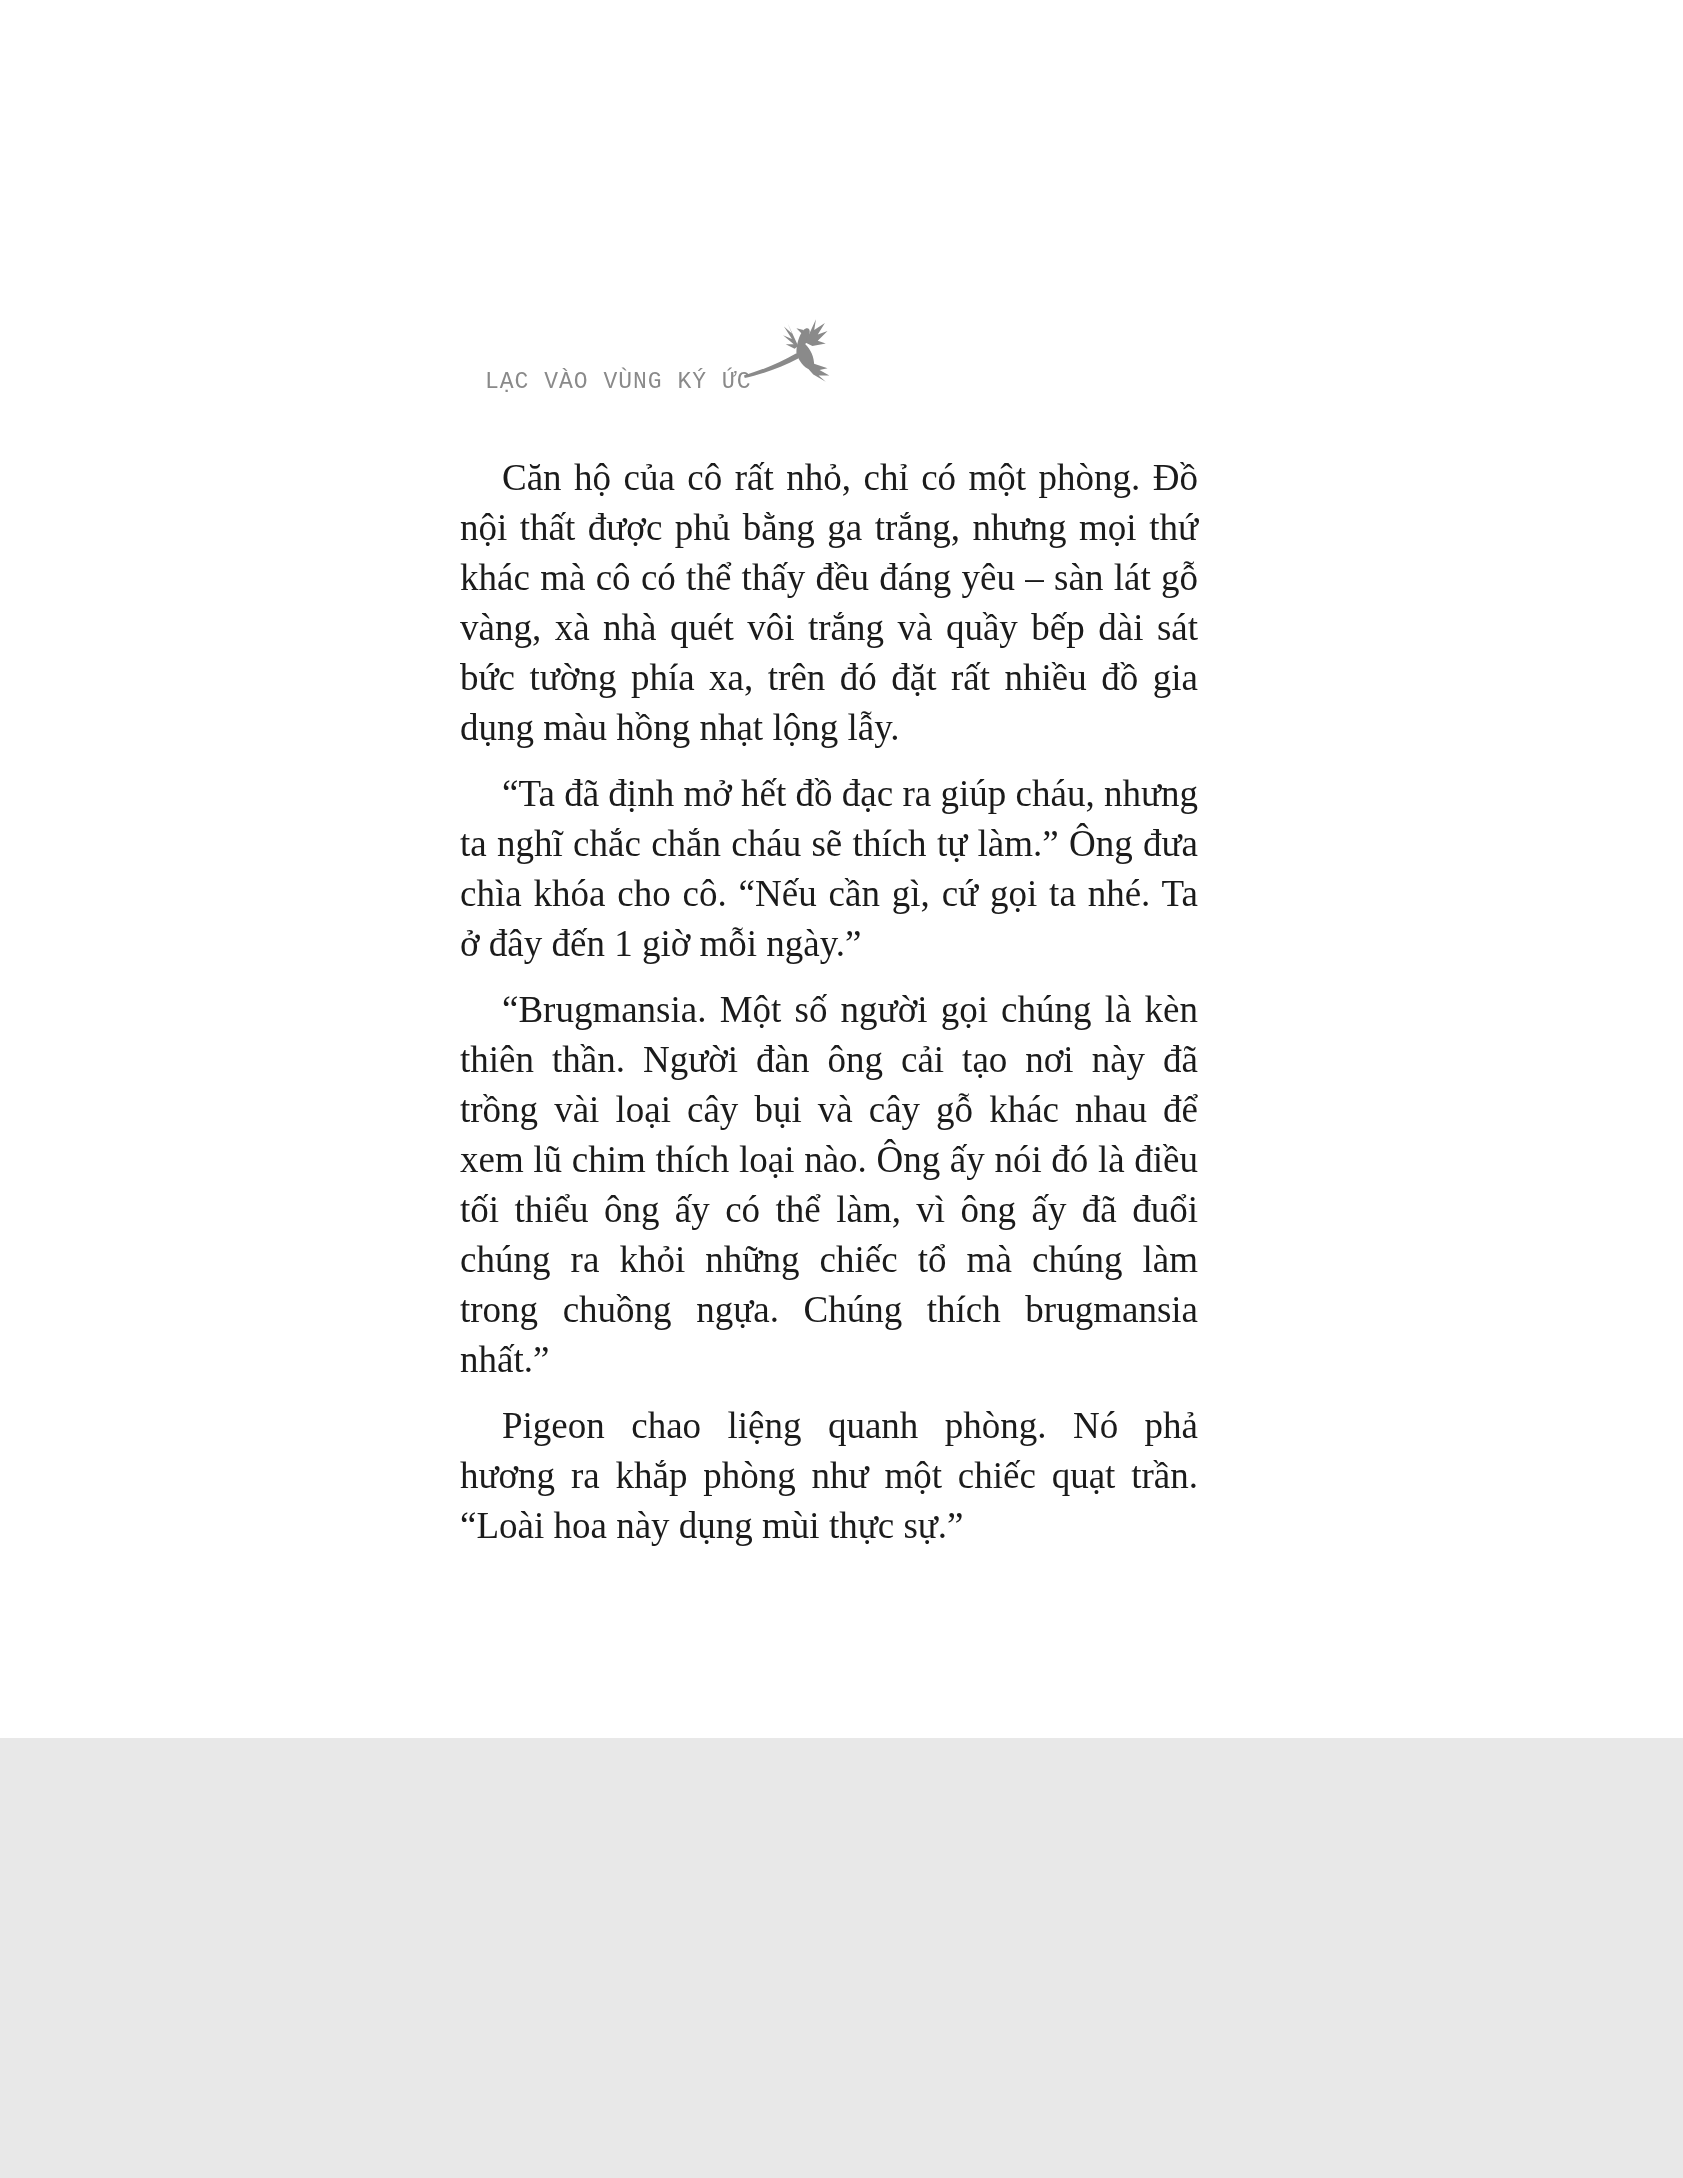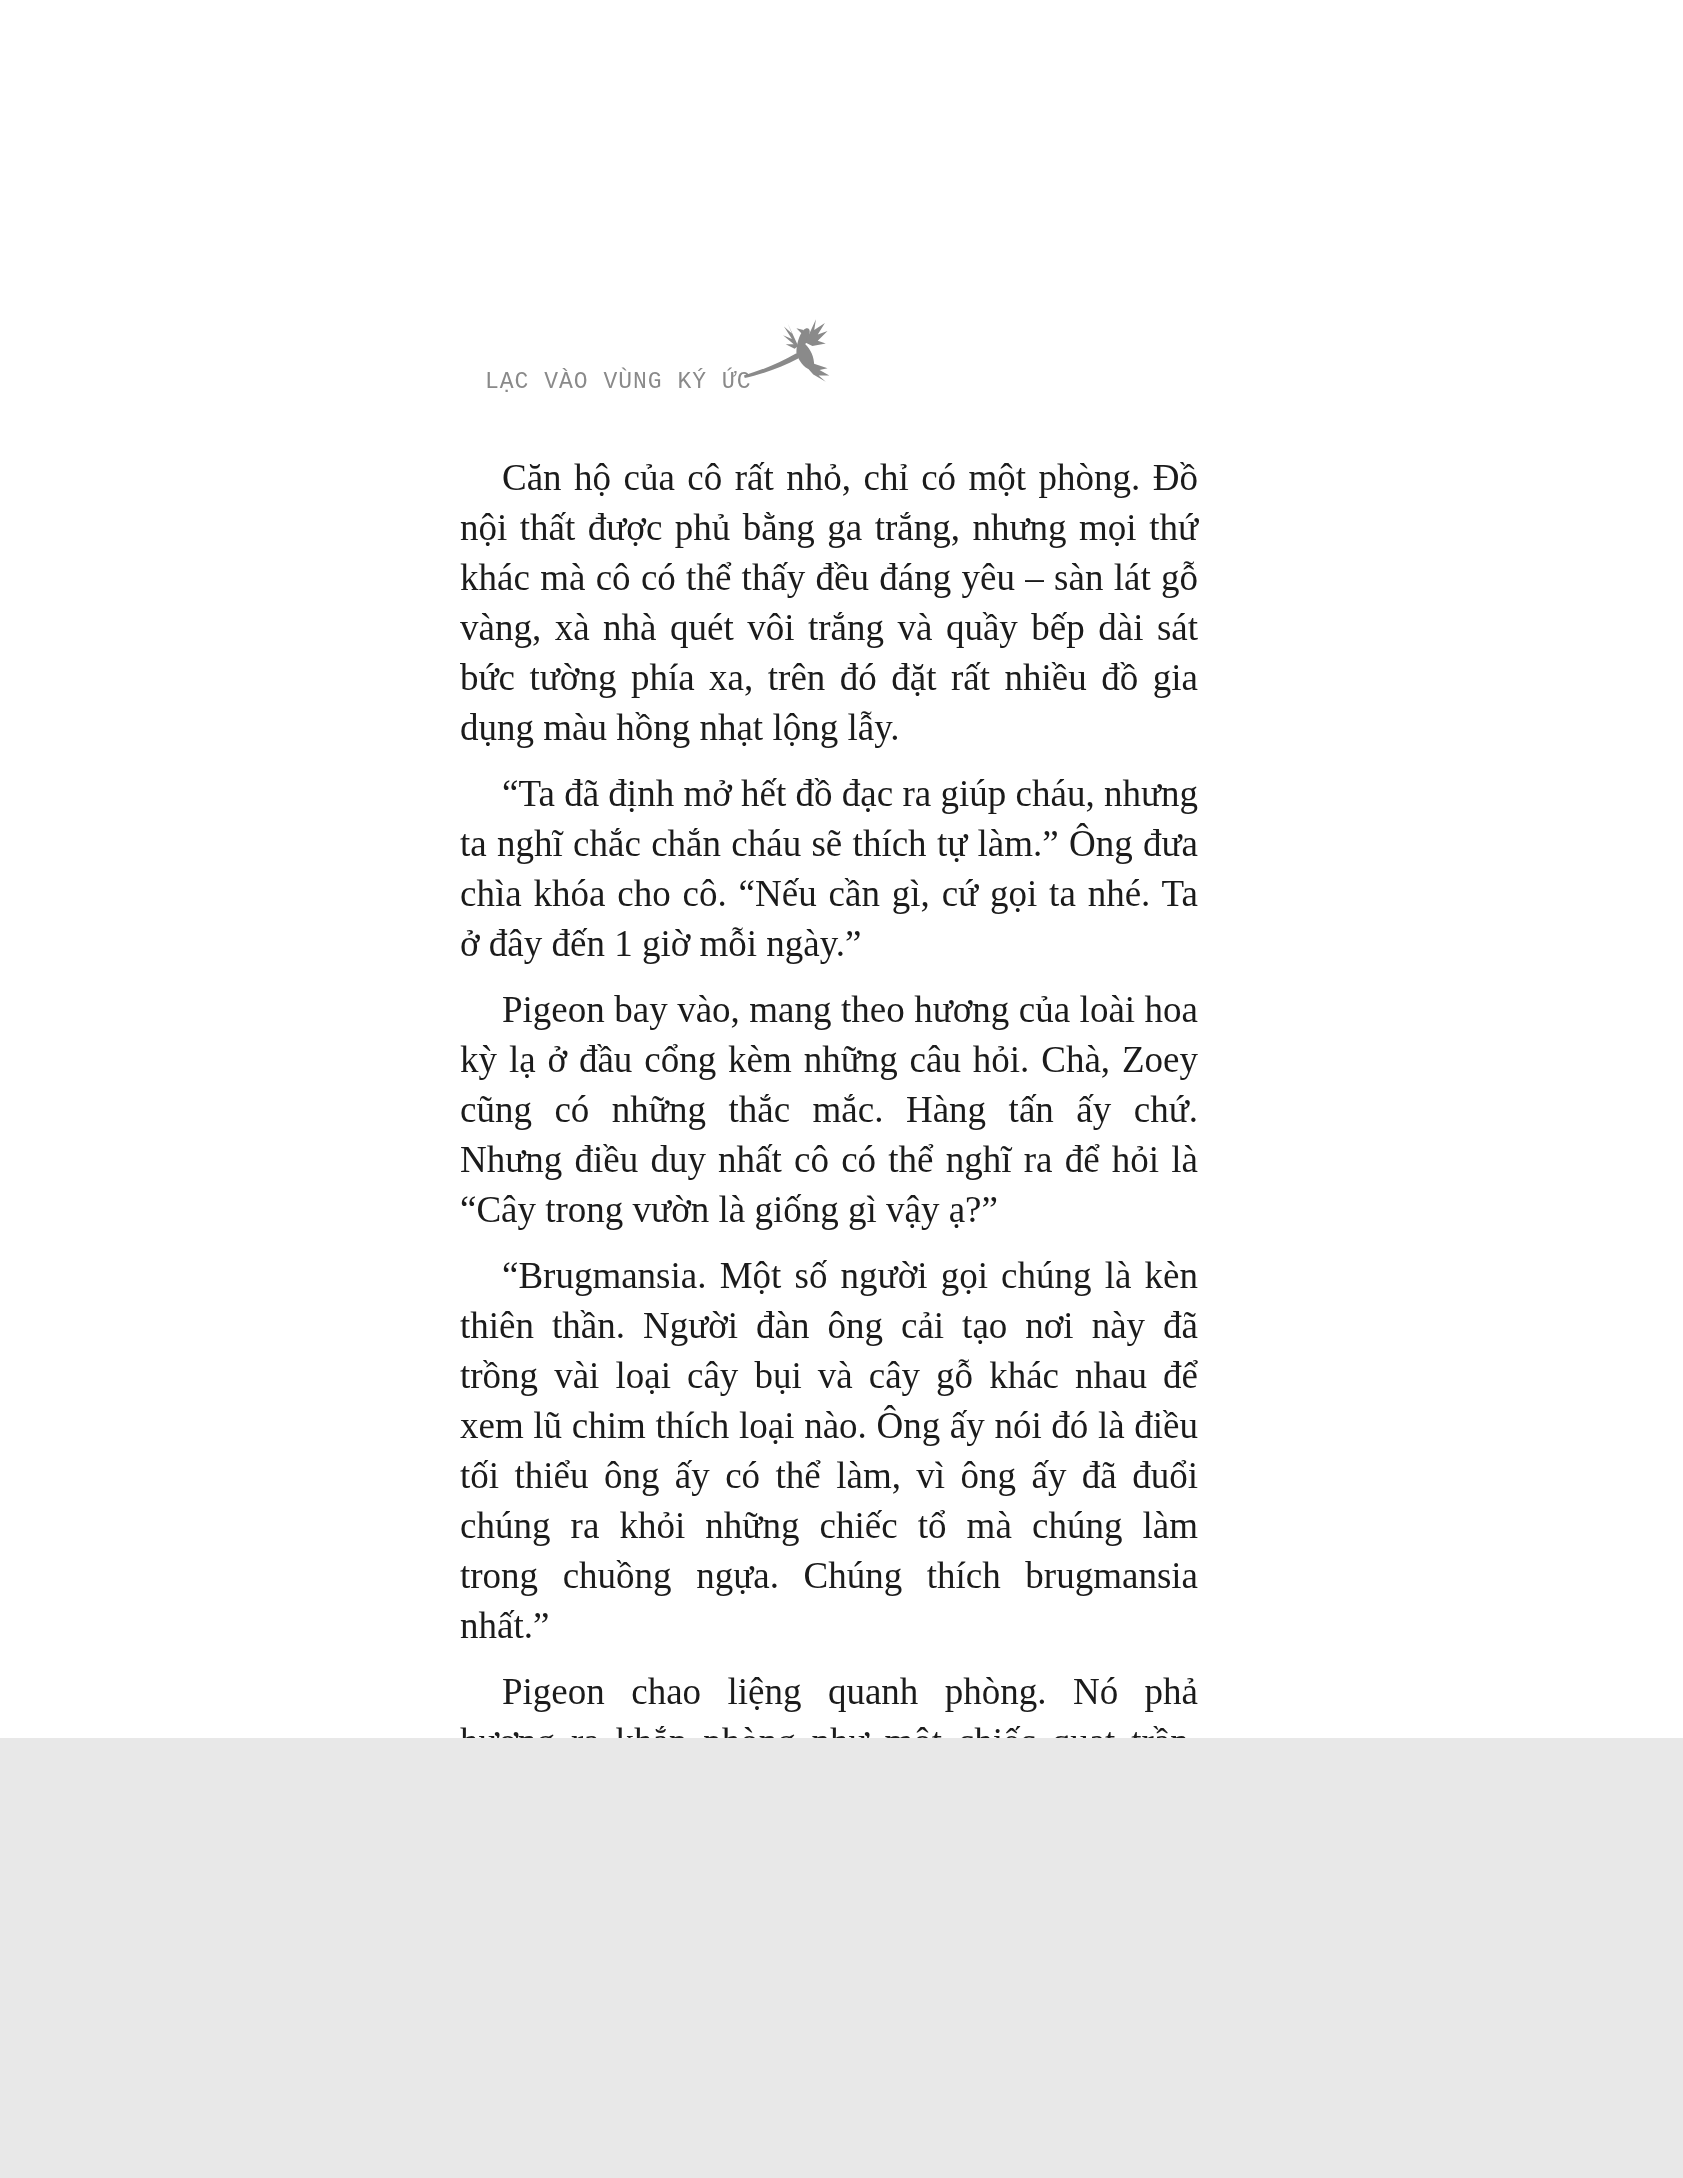--- a/index.html
+++ b/index.html
@@ -83,21 +83,20 @@
     <path d="M62,30 L50,4 L55,16 L46,8 L55,22 L45,18 L57,28 L48,28 L58,33 Z"></path>
 
     <path d="M70,26 L82,0 L80,12 L92,4 L84,17 L95,13 L84,24 L93,27 L78,30 Z"></path>
 
     <path d="M74,48 L95,55 L86,57 L97,63 L85,63 L93,70 L79,62 L72,54 Z"></path>
   </svg>
 
   <main class="body-text">
     <p>Căn hộ của cô rất nhỏ, chỉ có một phòng. Đồ nội thất được phủ bằng ga trắng, nhưng mọi thứ khác mà cô có thể thấy đều đáng yêu – sàn lát gỗ vàng, xà nhà quét vôi trắng và quầy bếp dài sát bức tường phía xa, trên đó đặt rất nhiều đồ gia dụng màu hồng nhạt lộng lẫy.</p>
     <p>“Ta đã định mở hết đồ đạc ra giúp cháu, nhưng ta nghĩ chắc chắn cháu sẽ thích tự làm.” Ông đưa chìa khóa cho cô. “Nếu cần gì, cứ gọi ta nhé. Ta ở đây đến 1 giờ mỗi ngày.”</p>
-    <p>Pigeon bay vào, mang theo hương của loài hoa kỳ lạ ở đầu cổng kèm những câu hỏi. Chà, Zoey cũng có những thắc mắc. Hàng tấn ấy chứ. Nhưng điều duy nhất cô có thể nghĩ ra để hỏi là “Cây trong vườn là giống gì vậy ạ?”</p>
     <p>“Brugmansia. Một số người gọi chúng là kèn thiên thần. Người đàn ông cải tạo nơi này đã trồng vài loại cây bụi và cây gỗ khác nhau để xem lũ chim thích loại nào. Ông ấy nói đó là điều tối thiểu ông ấy có thể làm, vì ông ấy đã đuổi chúng ra khỏi những chiếc tổ mà chúng làm trong chuồng ngựa. Chúng thích brugmansia nhất.”</p>
     <p>Pigeon chao liệng quanh phòng. Nó phả hương ra khắp phòng như một chiếc quạt trần. “Loài hoa này dụng mùi thực sự.”</p>
   </main>
 
   <div class="page-number">20</div>
 
 </div>
 
 
 </body></html>

